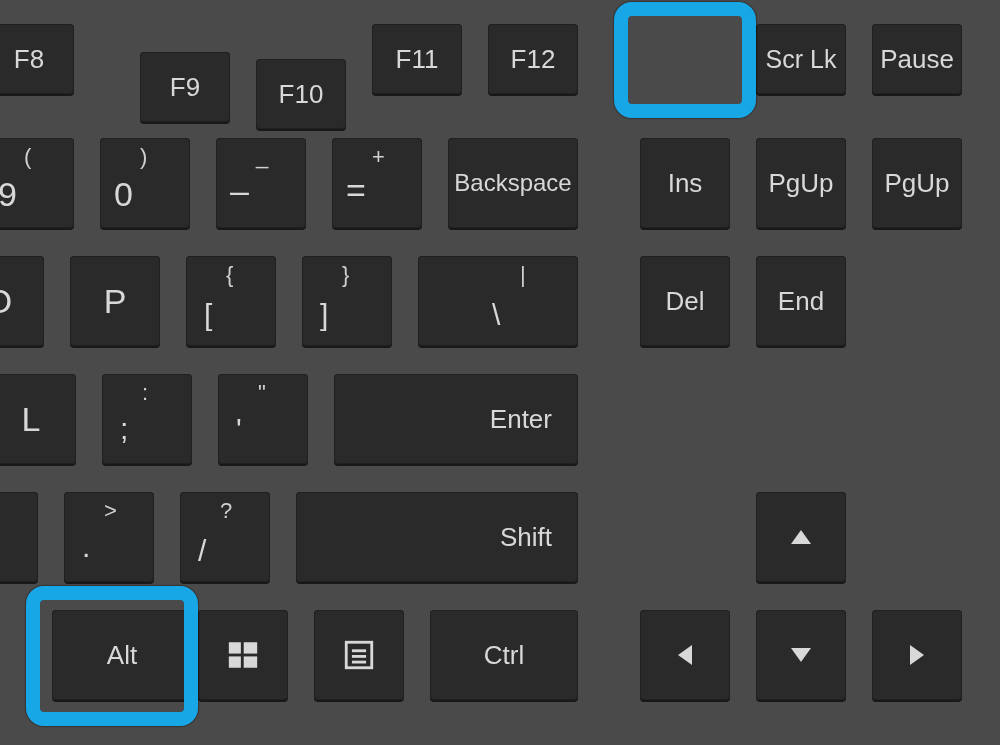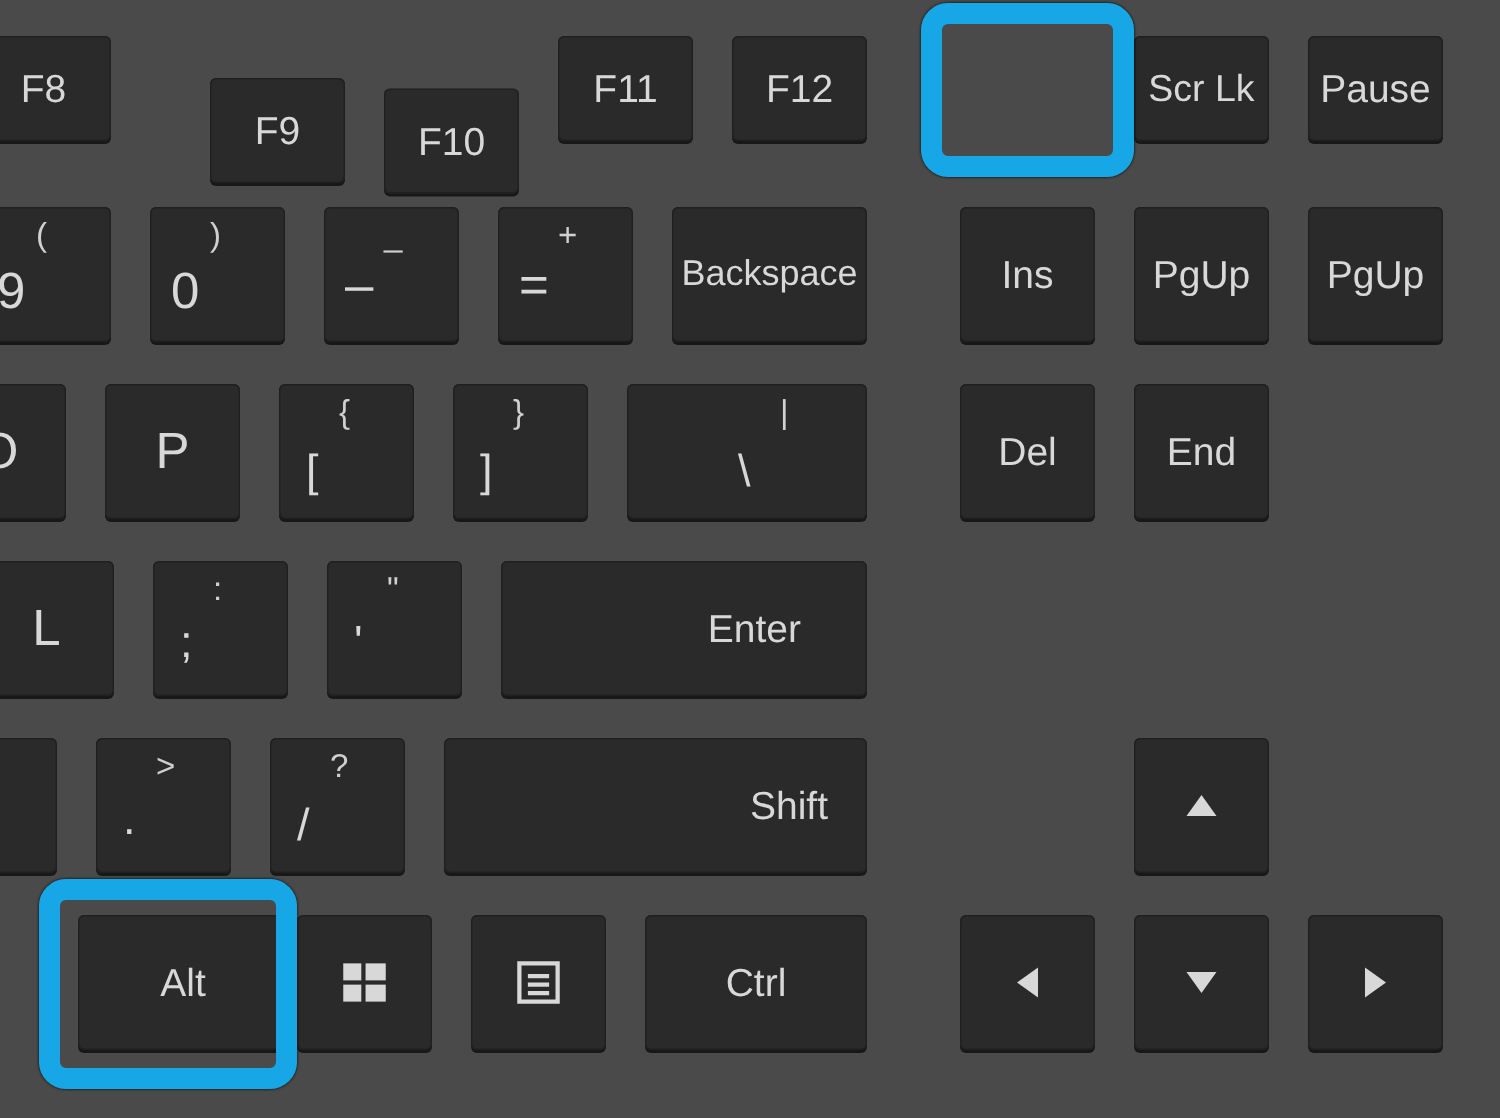--- a/index.html
+++ b/index.html
@@ -142,21 +142,21 @@
       <span class="main-label">L</span>
     </div>
   <div class="key" style="left:102px; top:374px; width:90px; height:90px; font-size:30px;">
     <span class="shift-label" style="left:40px; top:6px;">:</span>
     <span class="main-label" style="position:absolute; left:18px; bottom:18px;">;</span>
   </div>
   <div class="key" style="left:218px; top:374px; width:90px; height:90px; font-size:30px;">
     <span class="shift-label" style="left:40px; top:6px;">"</span>
     <span class="main-label" style="position:absolute; left:18px; bottom:18px;">'</span>
   </div>
-  <div class="key" style="left:334px; top:374px; width:244px; height:90px; justify-content:flex-end; padding-right:44px;">
+  <div class="key" style="left:334px; top:374px; width:244px; height:90px; justify-content:flex-end; padding-right:26px;">
       <span class="main-label">Enter</span>
     </div>
 
   <div class="key" style="left:-52px; top:492px; width:90px; height:90px; font-size:30px;">
     <span class="shift-label" style="left:40px; top:6px;">&lt;</span>
 
   </div>
   <div class="key" style="left:64px; top:492px; width:90px; height:90px; font-size:30px;">
     <span class="shift-label" style="left:40px; top:6px;">&gt;</span>
     <span class="main-label" style="position:absolute; left:18px; bottom:18px;">.</span>

